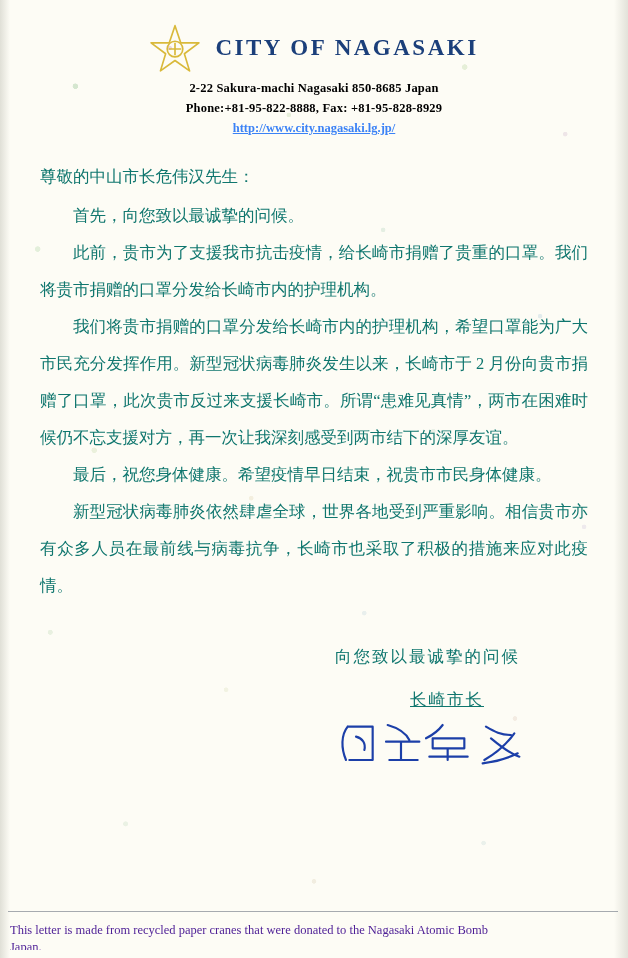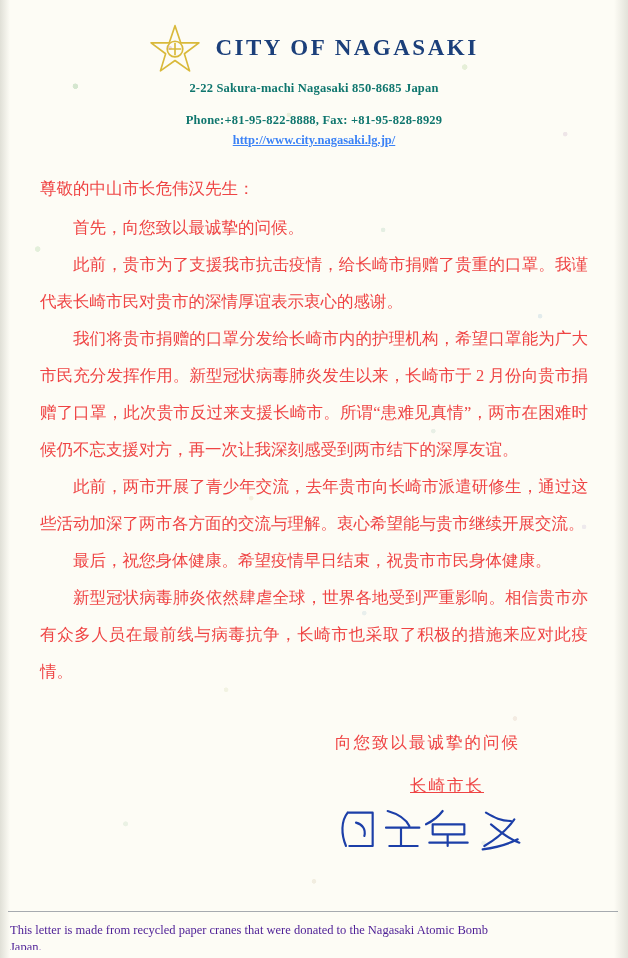--- a/index.html
+++ b/index.html
@@ -82,40 +82,40 @@
     font-size: 23px;
     font-weight: bold;
     letter-spacing: 2.5px;
     color: #1b3f7a;
     white-space: nowrap;
   }
   .addr-line {
     font-family: "Liberation Serif", serif;
     font-size: 12.5px;
     font-weight: bold;
-    color: #0f766e;
+    color: #000000;
     margin-top: 7px;
     letter-spacing: 0.2px;
   }
-  .addr-line.second { margin-top: 17px; }
+  .addr-line.second { margin-top: 5px; }
   .url-line {
     font-family: "Liberation Serif", serif;
     font-size: 12.5px;
     font-weight: bold;
     color: #3b82f6;
     margin-top: 5px;
     text-decoration: underline;
     display: inline-block;
   }
 
   
   .letter-body {
     position: relative;
     margin: 22px 40px 0 40px;
-    color: #ef4444;
+    color: #0f766e;
     font-family: "Liberation Serif", serif;
     font-size: 16.5px;
     line-height: 37px;
     text-align: justify;
   }
   .salutation {
     margin-bottom: 2px;
   }
   .para {
     text-indent: 2em;
@@ -190,23 +190,22 @@
       <span class="city-title">CITY  OF  NAGASAKI</span>
     </div>
     <div class="addr-line">2-22 Sakura-machi Nagasaki 850-8685 Japan</div>
     <div class="addr-line second">Phone:+81-95-822-8888, Fax: +81-95-828-8929</div>
     <div><a class="url-line" href="#">http://www.city.nagasaki.lg.jp/</a></div>
   </div>
 
   <div class="letter-body">
     <div class="salutation">尊敬的中山市长危伟汉先生：</div>
     <p class="para">首先，向您致以最诚挚的问候。</p>
-    <p class="para">此前，贵市为了支援我市抗击疫情，给长崎市捐赠了贵重的口罩。我谨代表长崎市民对贵市的深情厚谊表示衷心的感谢。</p>
+    <p class="para">此前，贵市为了支援我市抗击疫情，给长崎市捐赠了贵重的口罩。我们将贵市捐赠的口罩分发给长崎市内的护理机构。</p>
     <p class="para">我们将贵市捐赠的口罩分发给长崎市内的护理机构，希望口罩能为广大市民充分发挥作用。新型冠状病毒肺炎发生以来，长崎市于 2 月份向贵市捐赠了口罩，此次贵市反过来支援长崎市。所谓“患难见真情”，两市在困难时候仍不忘支援对方，再一次让我深刻感受到两市结下的深厚友谊。</p>
-    <p class="para">此前，两市开展了青少年交流，去年贵市向长崎市派遣研修生，通过这些活动加深了两市各方面的交流与理解。衷心希望能与贵市继续开展交流。</p>
     <p class="para">最后，祝您身体健康。希望疫情早日结束，祝贵市市民身体健康。</p>
     <p class="para">新型冠状病毒肺炎依然肆虐全球，世界各地受到严重影响。相信贵市亦有众多人员在最前线与病毒抗争，长崎市也采取了积极的措施来应对此疫情。</p>
 
     <div class="date-line">向您致以最诚挚的问候</div>
     <div class="signer-line">长崎市长</div>
 
     <div class="signature-wrap">
       <span class="signature">
         <svg viewBox="0 0 240 60" width="200" height="50" aria-hidden="true">
           <g fill="none" stroke="#1c3fa8" stroke-width="2.6" stroke-linecap="round" stroke-linejoin="round">

